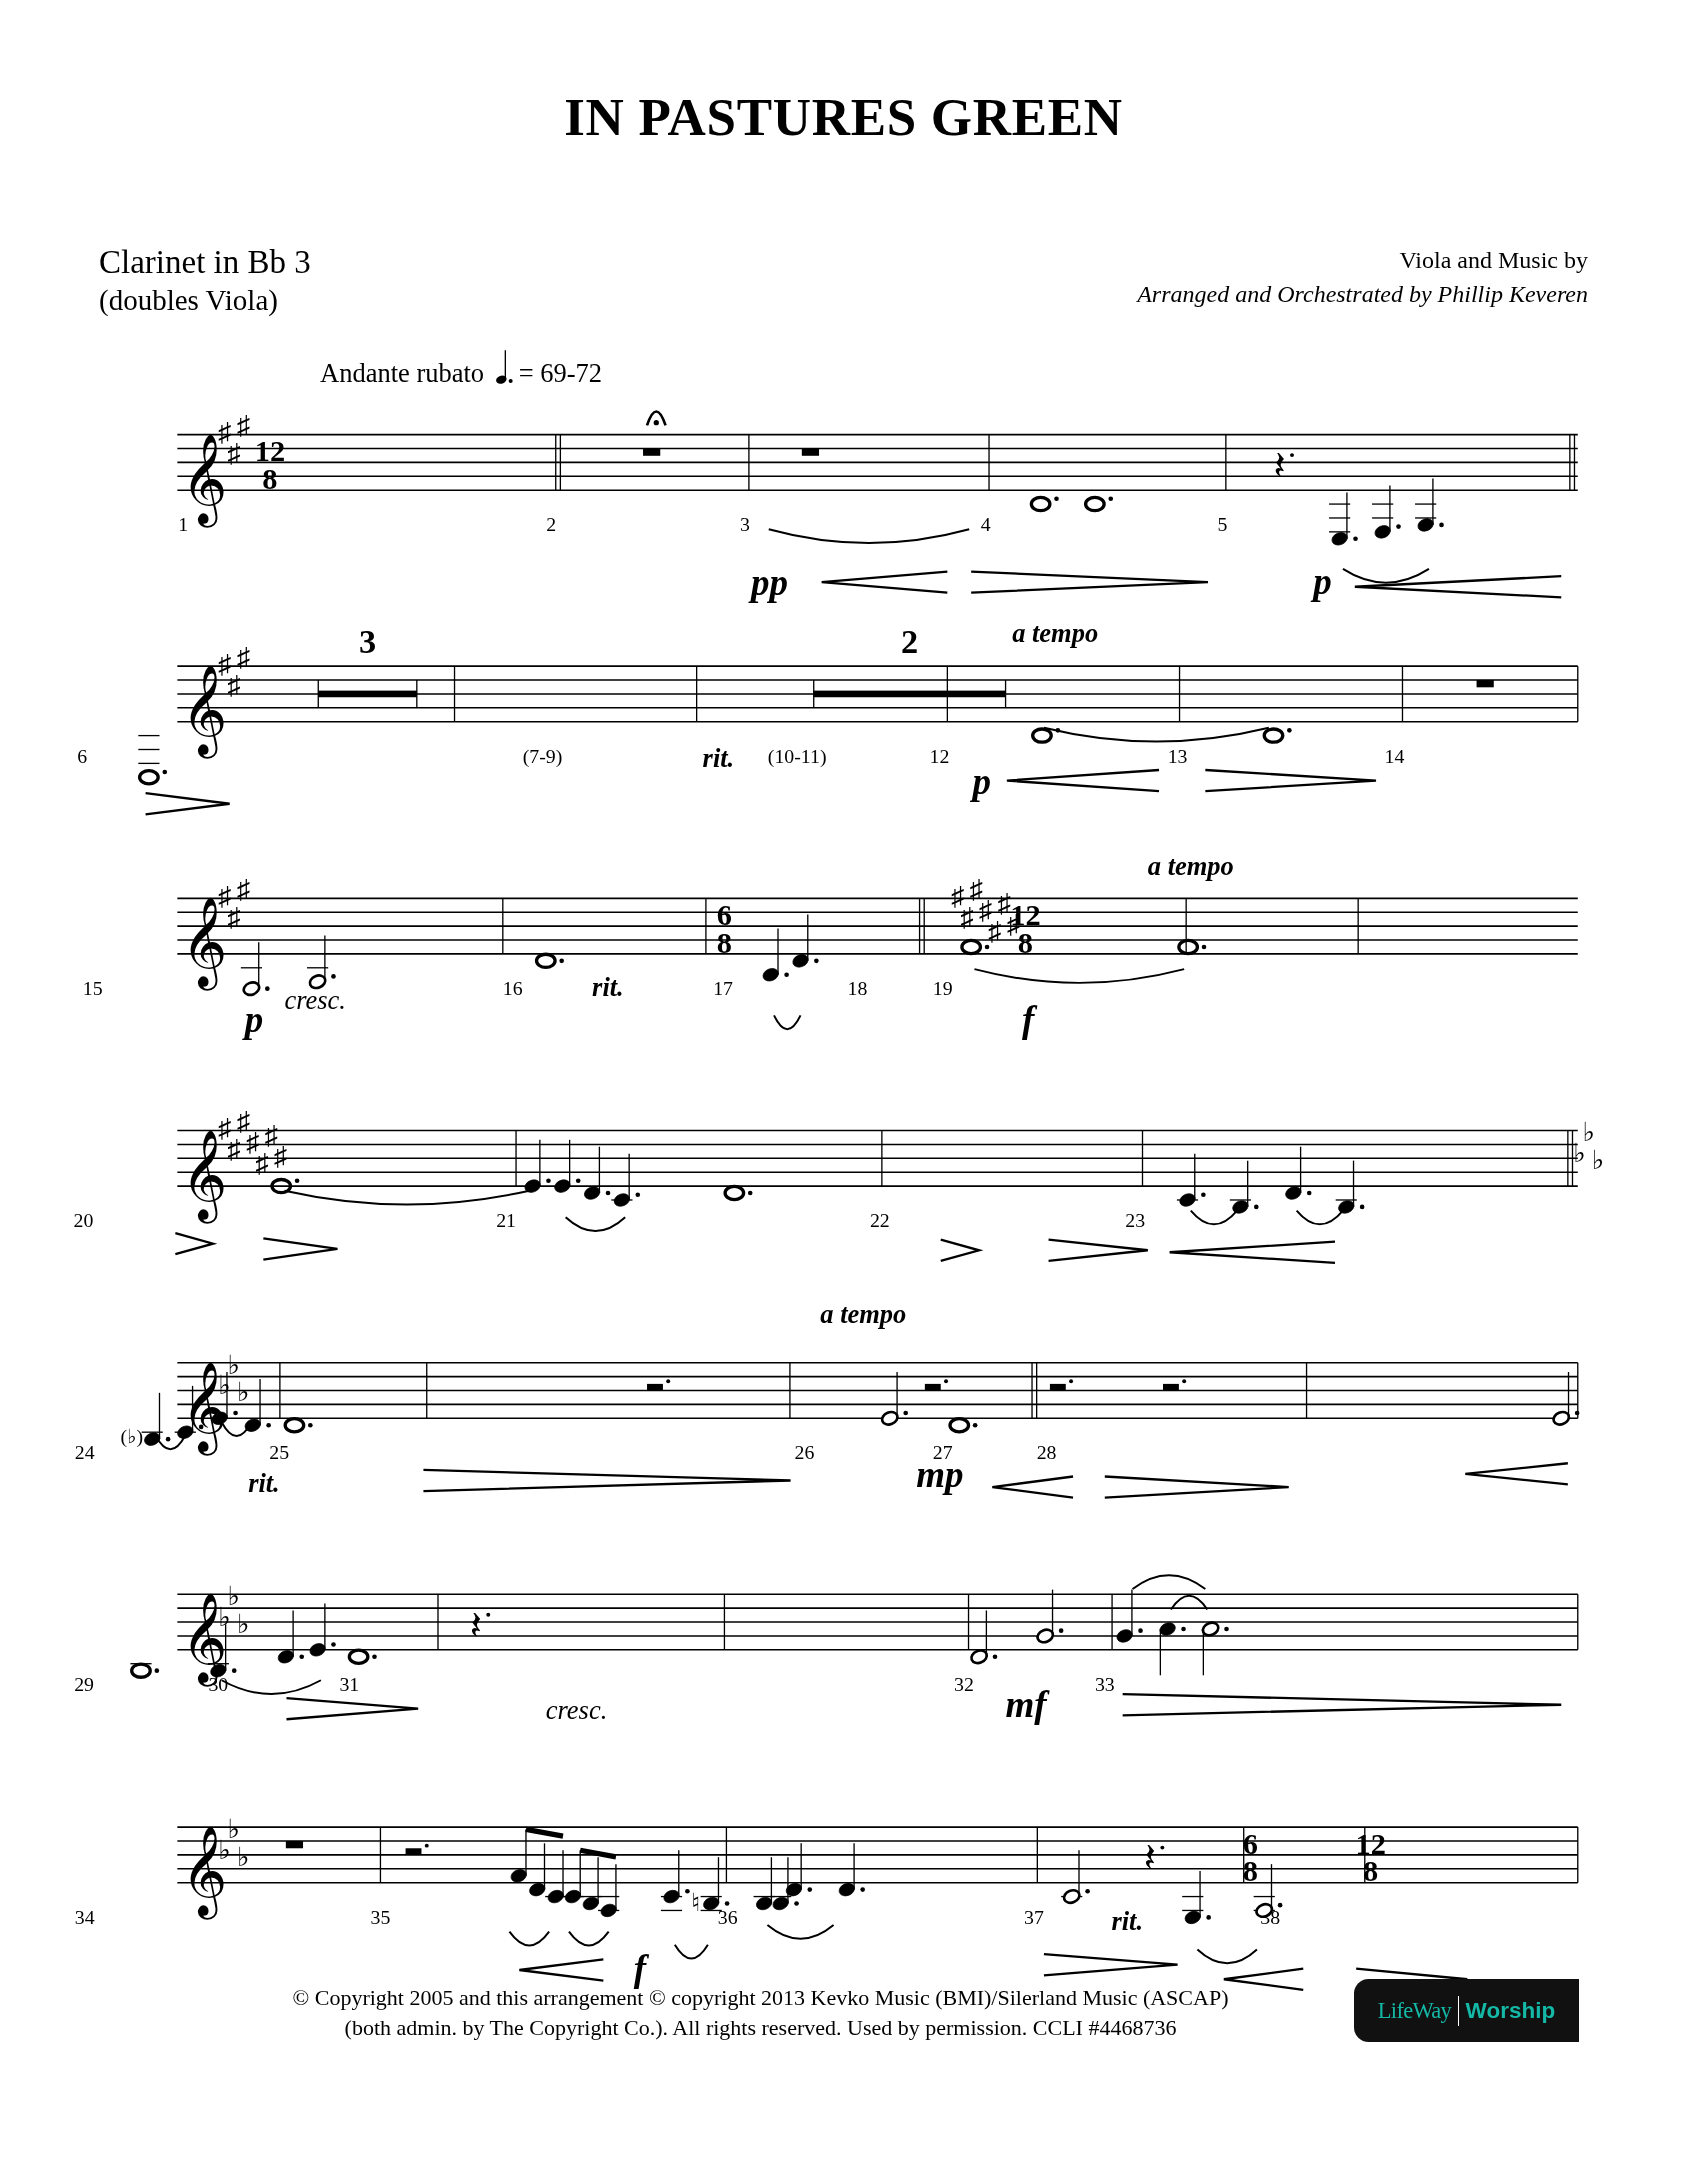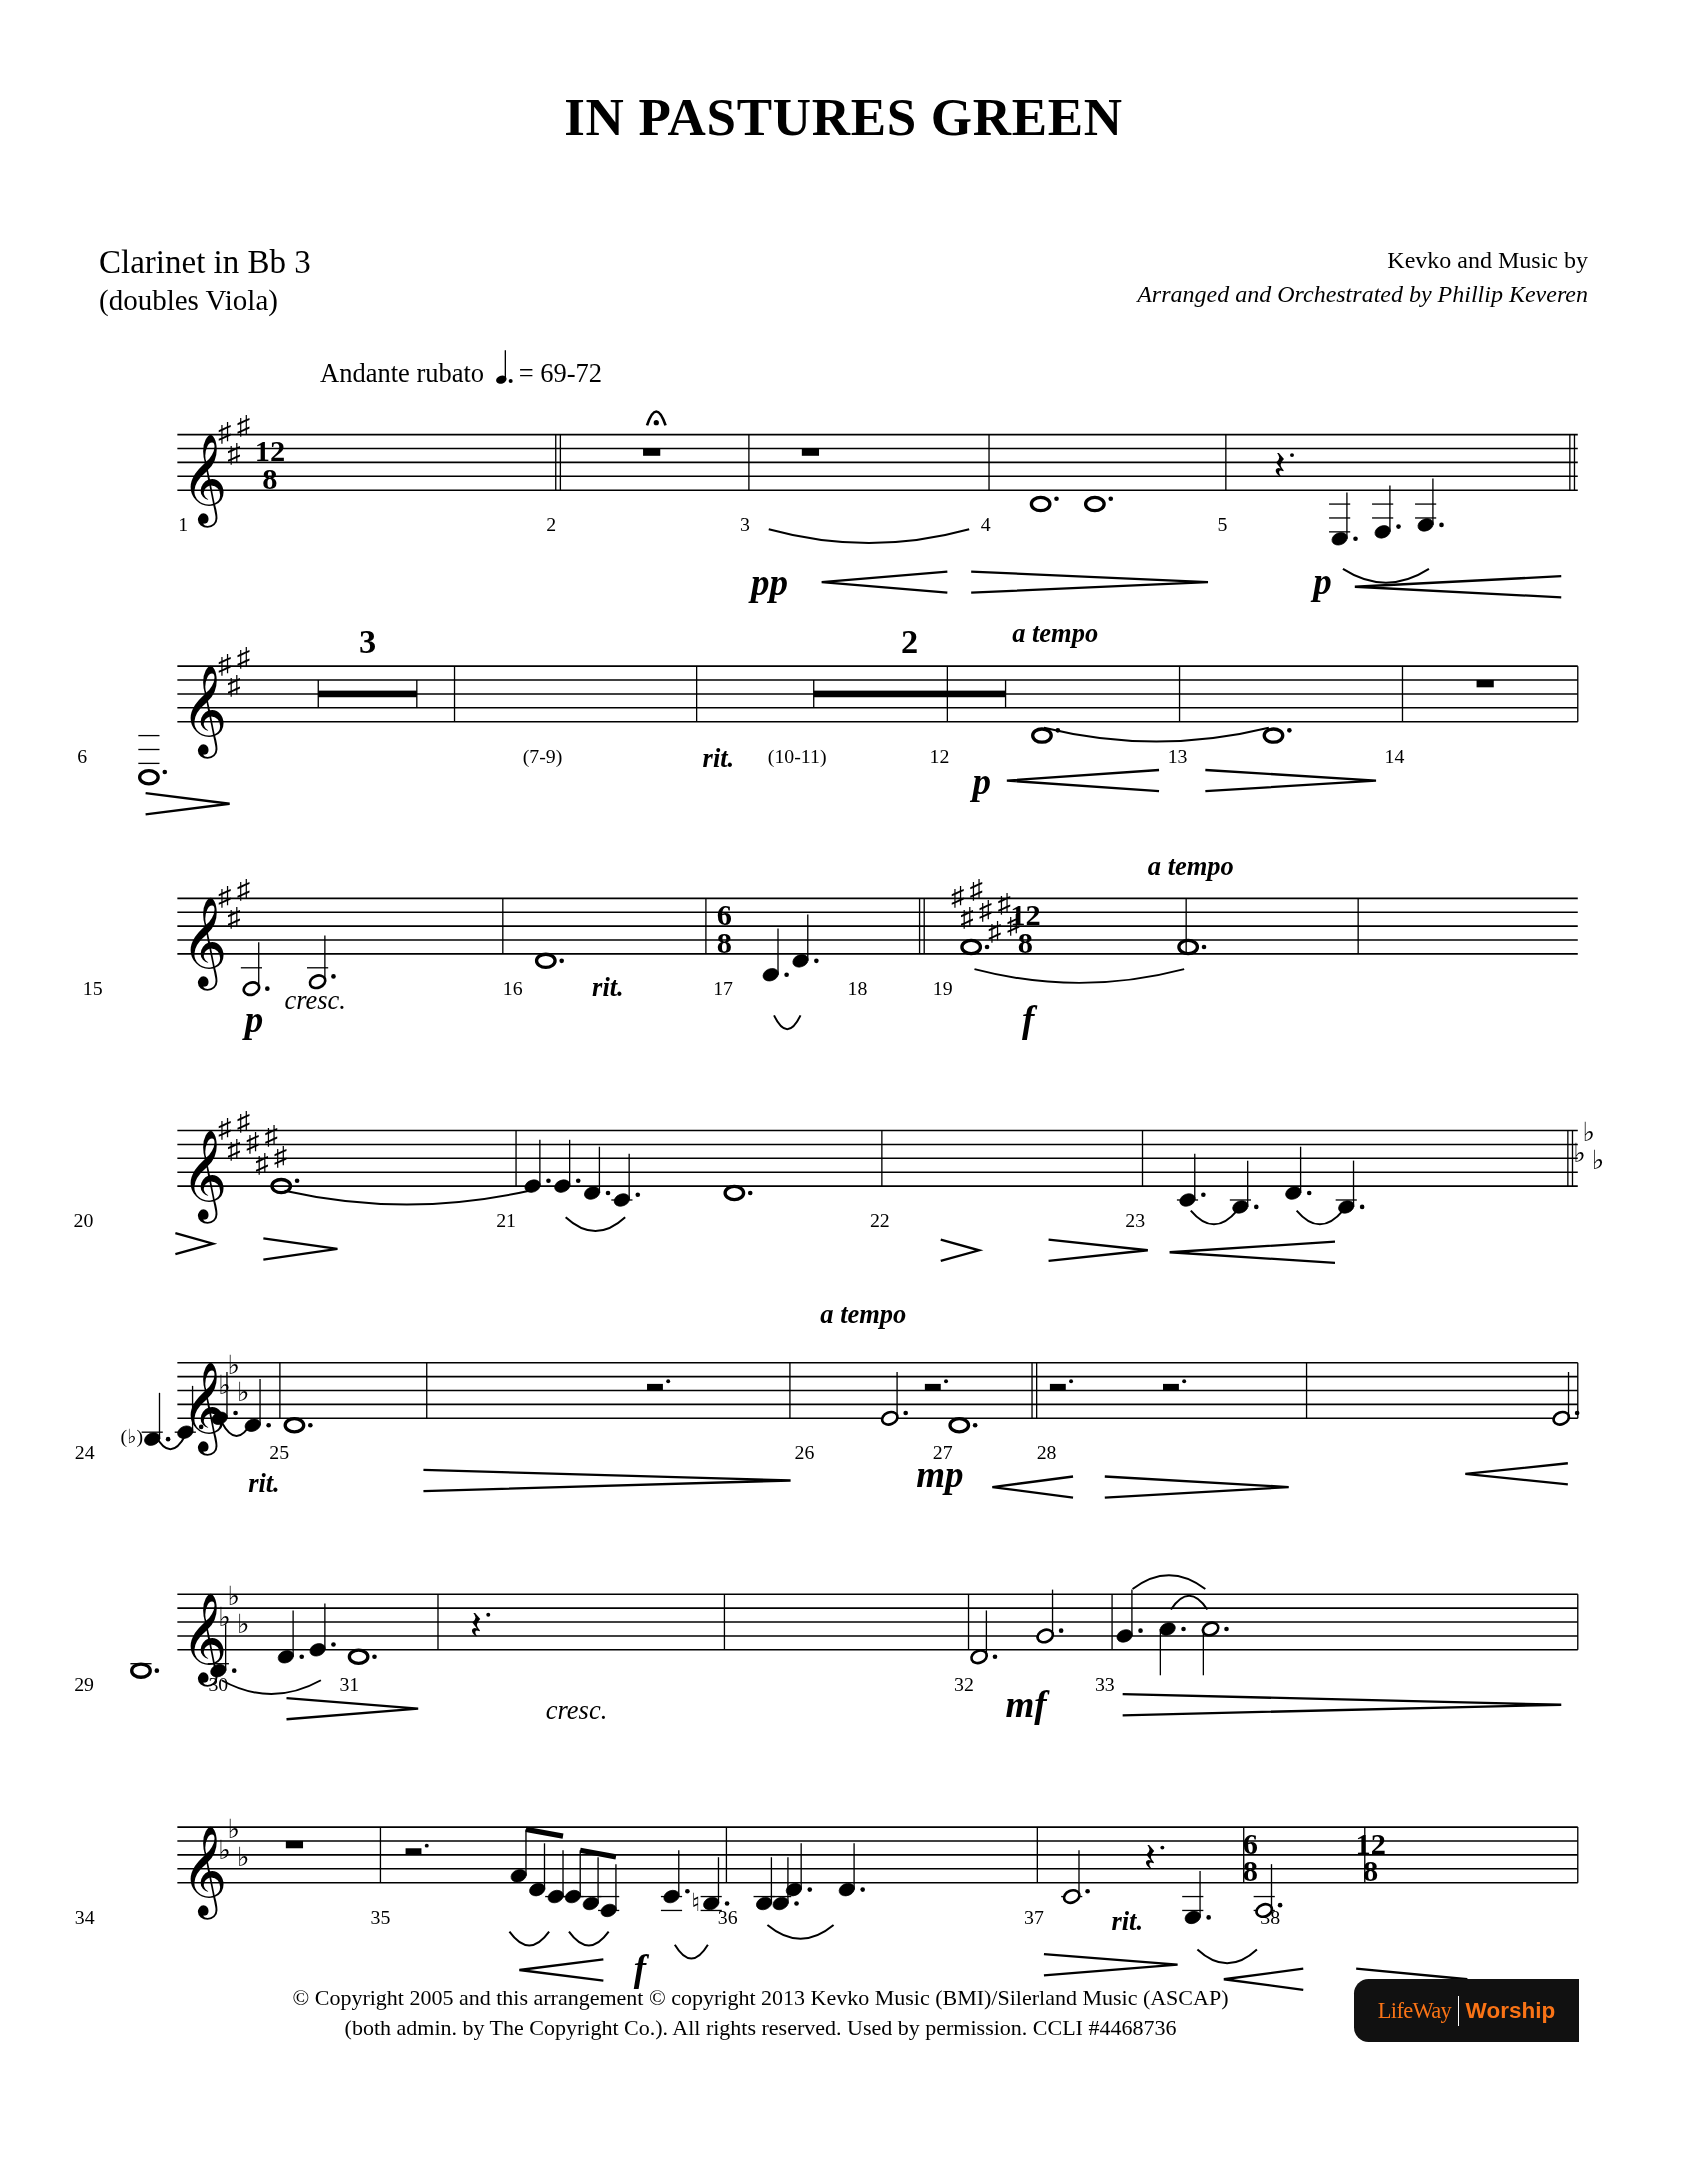--- a/index.html
+++ b/index.html
@@ -6,38 +6,38 @@
   body{width:1687px;height:2183px;position:relative;overflow:hidden;font-family:"Liberation Serif","DejaVu Serif",serif;color:#000;}
   .abs{position:absolute;}
   #title{left:0;width:1687px;top:91px;text-align:center;font-weight:bold;font-size:53px;letter-spacing:0.7px;line-height:1;}
   #instrument{left:99px;top:243px;font-size:33px;line-height:1.2;}
   #instrument .sub{font-size:29px;}
   #credits{right:99px;top:243px;text-align:right;font-size:24px;line-height:1.42;}
   #credits .arr{font-style:italic;}
   #tempo{left:320px;top:349px;font-size:26.5px;font-weight:normal;}
   #score{left:0;top:0;}
   #footer{left:198px;width:1125px;top:1983px;text-align:center;font-size:22px;line-height:1.35;}
-  #logo{left:1354px;top:1979px;width:225px;height:63px;background:#111;border-radius:14.6px 0 0 14.6px;color:#f97316;display:flex;align-items:center;justify-content:center;font-family:"Liberation Sans","DejaVu Sans",sans-serif;font-size:22.5px;}
+  #logo{left:1354px;top:1979px;width:225px;height:63px;background:#111;border-radius:14.6px 0 0 14.6px;color:#14b8a6;display:flex;align-items:center;justify-content:center;font-family:"Liberation Sans","DejaVu Sans",sans-serif;font-size:22.5px;}
   #logo .lw{font-family:"Liberation Serif",serif;font-size:22.5px;letter-spacing:-0.7px;}
   #logo .sep{width:1.3px;height:30px;background:#fff;margin:0 6.6px;}
   #logo .wk{font-weight:bold;}
   svg text{font-family:"Liberation Serif","DejaVu Serif",serif;}
 </style>
 </head>
 <body>
 
 <div id="title" class="abs">IN PASTURES GREEN</div>
 
 <div id="instrument" class="abs">
   <div>Clarinet in Bb 3</div>
   <div class="sub">(doubles Viola)</div>
 </div>
 
 <div id="credits" class="abs">
-  <div>Kevko and Music by</div>
+  <div>Viola and Music by</div>
   <div class="arr">Arranged and Orchestrated by Phillip Keveren</div>
 </div>
 
 <div id="tempo" class="abs">
   <span>Andante rubato</span>
   <svg width="20" height="40" style="vertical-align:-6.6px;margin:0 2.6px 0 5.3px" viewBox="0 0 30 60">
     <line x1="14" y1="2" x2="14" y2="44" stroke="#000" stroke-width="2"></line>
     <ellipse cx="8" cy="46" rx="8" ry="6" fill="#000" transform="rotate(-20 8 46)"></ellipse>
     <circle cx="22" cy="48" r="3" fill="#000"></circle>
   </svg><span>= 69-72</span>

